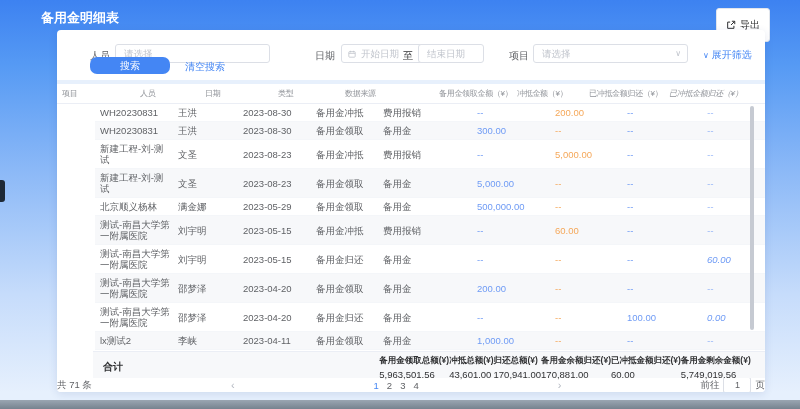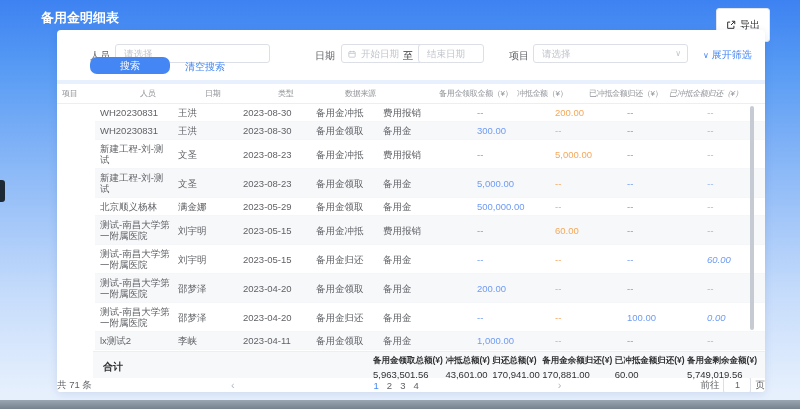--- a/index.html
+++ b/index.html
@@ -42,21 +42,21 @@
   .c5{width:78px;white-space:nowrap;}
   .c6{width:72px;white-space:nowrap;}
   .c7{width:80px;white-space:nowrap;}
   .c8{flex:1;white-space:nowrap;font-style:italic;}
   .amt-blue{color:var(--value-blue,#6f9bf5);}
   .amt-orange{color:var(--value-orange,#f5a85a);}
   .scroll-thumb{position:absolute;right:11px;top:2px;width:4px;height:224px;background:#c6cad2;border-radius:2px;cursor:pointer;}
   
   .summary{position:relative;height:26px;flex:none;background:#f7f8fa;border-top:1px solid #ebeef5;margin-left:36px;}
   .total-label{position:absolute;left:10px;top:8px;font-size:10px;font-weight:bold;color:#303133;}
-  .stats{position:absolute;left:280px;right:8px;top:3px;display:flex;justify-content:space-between;}
+  .stats{position:absolute;left:280px;right:8px;top:3px;display:flex;justify-content:center;}
   .stat-label{font-size:8.5px;font-weight:bold;color:#303133;white-space:nowrap;}
   .stat-value{font-size:9.5px;color:#303133;margin-top:2px;white-space:nowrap;}
   
   .pagination{height:14px;flex:none;display:flex;align-items:center;justify-content:space-between;gap:7px;font-size:9.5px;color:#606266;background:#fff;}
   .pg-arrow{color:#b4b9c2;cursor:pointer;font-size:11px;line-height:10px;}
   .pages{display:flex;gap:8px;}
   .page{cursor:pointer;color:#606266;}
   .page.active{color:var(--accent,#4486f4);}
   .goto{display:flex;align-items:center;gap:4px;}
   .goto input{width:22px;height:12px;border:1px solid #dcdfe6;border-radius:2px;font-size:9px;text-align:center;color:#606266;outline:none;font-family:inherit;}

